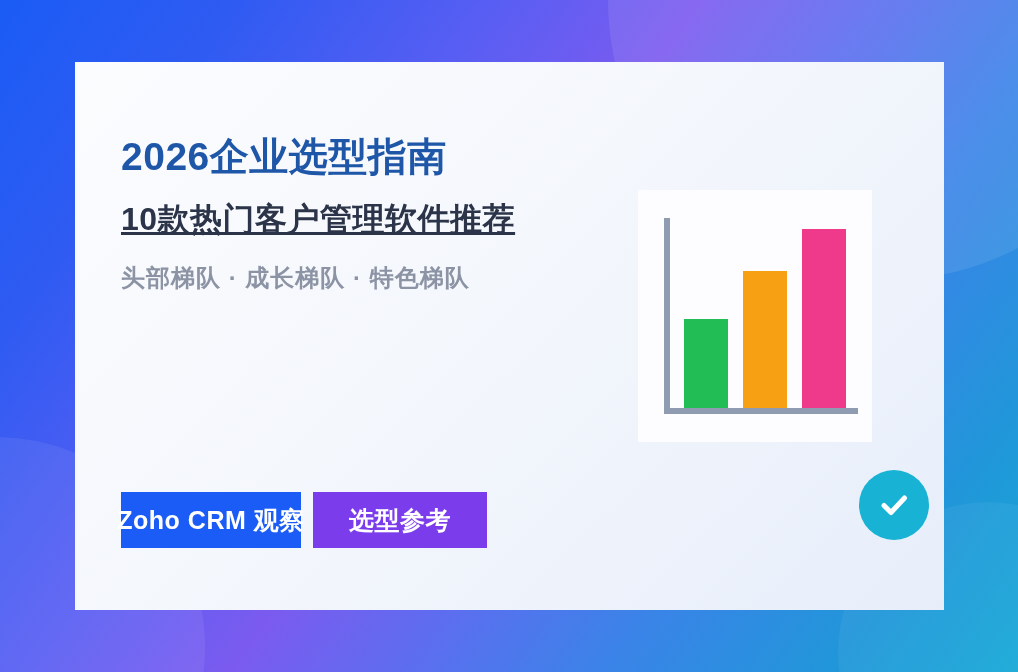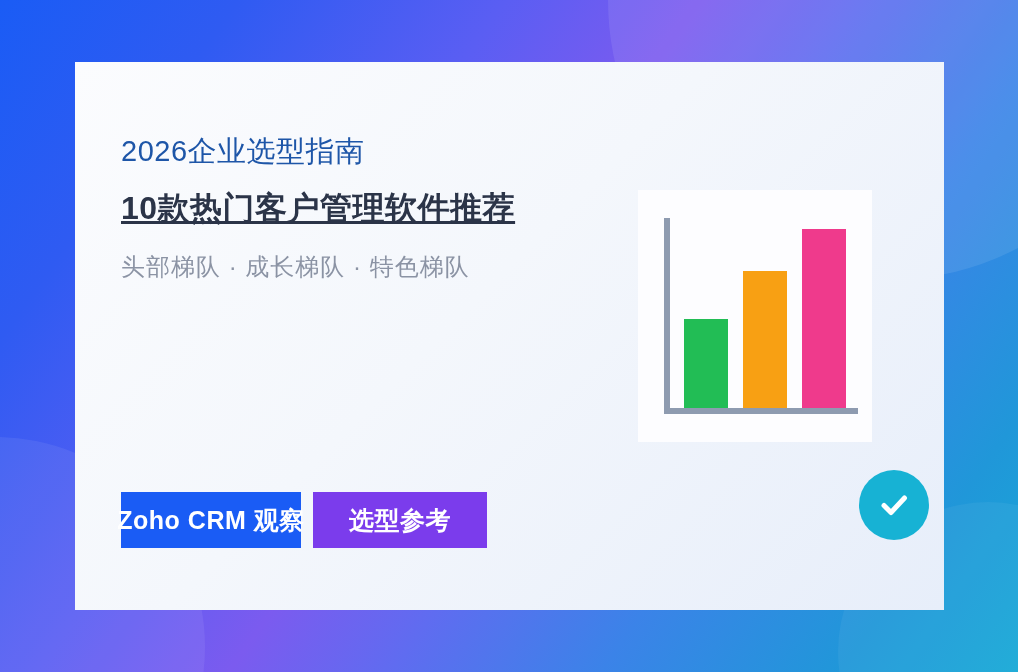--- a/index.html
+++ b/index.html
@@ -75,22 +75,22 @@
 
   
   #text-col {
     position: absolute;
     left: 46px;
     top: 74px;
     width: 540px;
   }
 
   #eyebrow {
-    font-size: 29px;
-    font-weight: normal;
+    font-size: 39px;
+    font-weight: bold;
     color: #1e56a8;
     letter-spacing: 0.5px;
     line-height: 1.1;
     white-space: nowrap;
   }
 
   #title {
     margin-top: 18px;
     font-size: 58px;
     font-weight: bold;
@@ -109,21 +109,21 @@
     color: #2b3448;
     line-height: 1.15;
     letter-spacing: 0.5px;
     white-space: nowrap;
     text-decoration: underline;
   }
 
   #tagline {
     margin-top: 26px;
     font-size: 24px;
-    font-weight: normal;
+    font-weight: bold;
     color: #8b93a4;
     line-height: 1.2;
     letter-spacing: 1px;
     white-space: nowrap;
   }
 
   
   #button-row {
     position: absolute;
     left: 46px;

